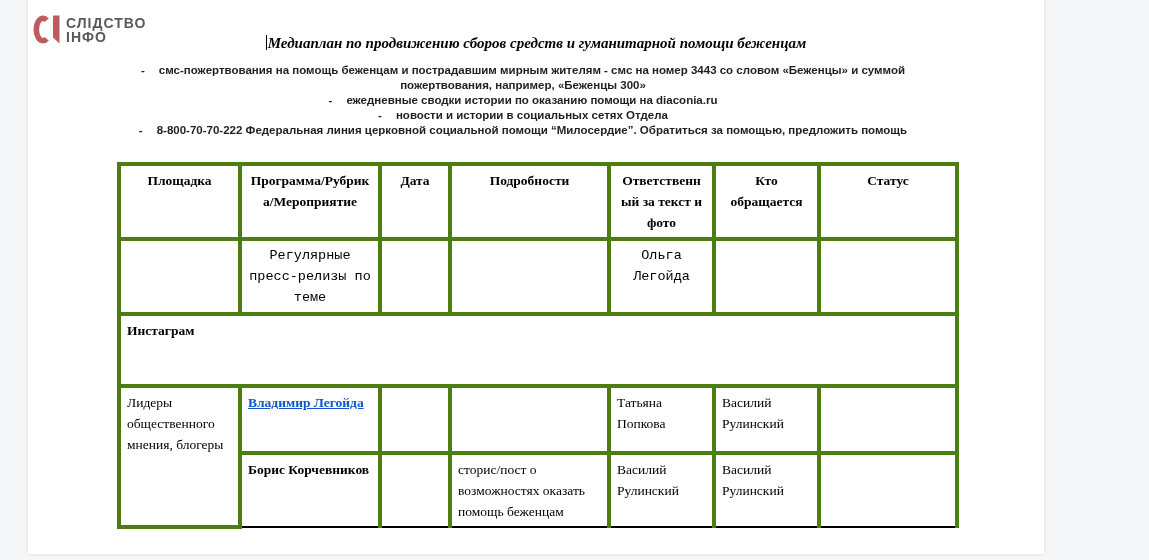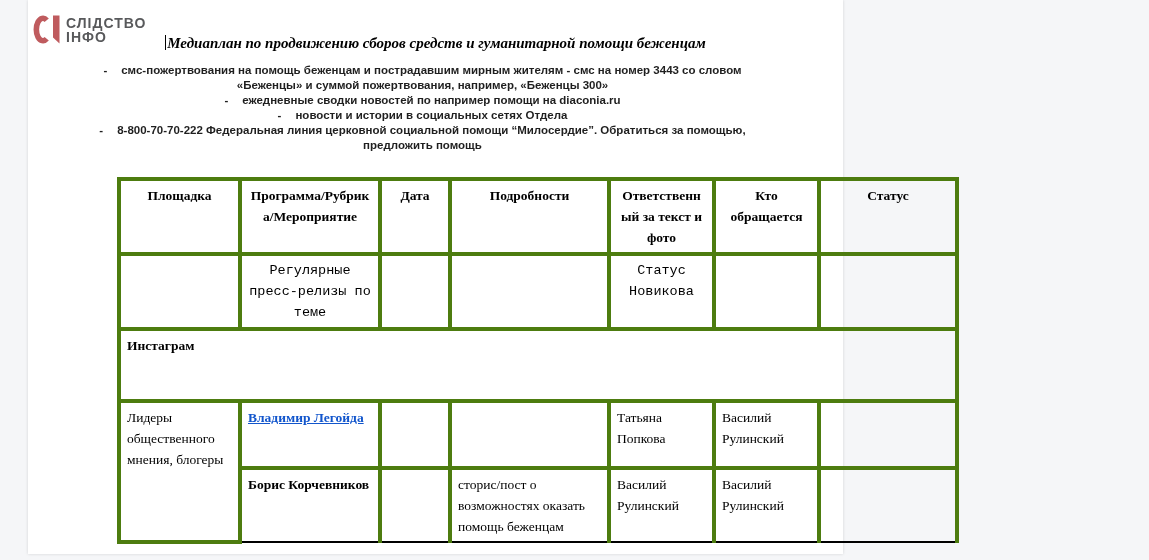--- a/index.html
+++ b/index.html
@@ -8,21 +8,21 @@
     --link-blue:#1155cc;
   }
   *{box-sizing:border-box;}
   html,body{margin:0;padding:0;}
   body{
     width:1149px;height:560px;position:relative;overflow:hidden;
     background:#f5f6f8;
     font-family:"Liberation Serif", serif;
   }
   .page{
-    position:absolute;left:28px;top:0;width:815px;height:554px;
+    position:absolute;left:28px;top:0;width:1016px;height:554px;
     background:#ffffff;
     box-shadow:0 0 3px rgba(0,0,0,.14);
   }
   
   .logo{
     position:absolute;left:5px;top:15px;
     display:flex;align-items:center;
   }
   .logo-mark{display:block;}
   .logo-text{
@@ -88,21 +88,21 @@
     <div class="logo-text">
       <div>СЛІДСТВО</div>
       <div>ІНФО</div>
     </div>
   </div>
 
   <h1 class="doc-title"><span class="caret"></span><span>Медиаплан по продвижению сборов средств и гуманитарной помощи беженцам</span></h1>
 
   <div class="bullets">
     <div class="bullet"><span class="dash">-</span><span>смс-пожертвования на помощь беженцам и пострадавшим мирным жителям - смс на номер 3443 со словом «Беженцы» и суммой пожертвования, например, «Беженцы 300»</span></div>
-    <div class="bullet"><span class="dash">-</span><span>ежедневные сводки новостей по например помощи на diaconia.ru</span></div>
+    <div class="bullet"><span class="dash">-</span><span>ежедневные сводки истории по оказанию помощи на diaconia.ru</span></div>
     <div class="bullet"><span class="dash">-</span><span>новости и истории в социальных сетях Отдела</span></div>
     <div class="bullet"><span class="dash">-</span><span>8-800-70-70-222 Федеральная линия церковной социальной помощи “Милосердие”. Обратиться за помощью, предложить помощь</span></div>
   </div>
 
   <table class="media-table">
     <colgroup>
       <col style="width:121px">
         <col style="width:140px">
         <col style="width:70px">
       <col style="width:159px">
@@ -118,21 +118,21 @@
       <th>Подробности</th>
       <th class="break">Ответственный за текст и фото</th>
       <th>Кто обращается</th>
       <th>Статус</th>
     </tr>
     <tr style="height:69px">
       <td></td>
       <td class="center">Регулярные пресс-релизы по теме</td>
       <td></td>
       <td></td>
-      <td class="center">Статус Новикова</td>
+      <td class="center">Ольга Легойда</td>
       <td></td>
       <td></td>
     </tr>
     <tr style="height:72px">
       <td class="section-cell" colspan="7">Инстаграм</td>
     </tr>
     <tr style="height:67px">
       <td rowspan="2">Лидеры общественного мнения, блогеры</td>
       <td><a class="cell-link">Владимир Легойда</a></td>
       <td></td>

